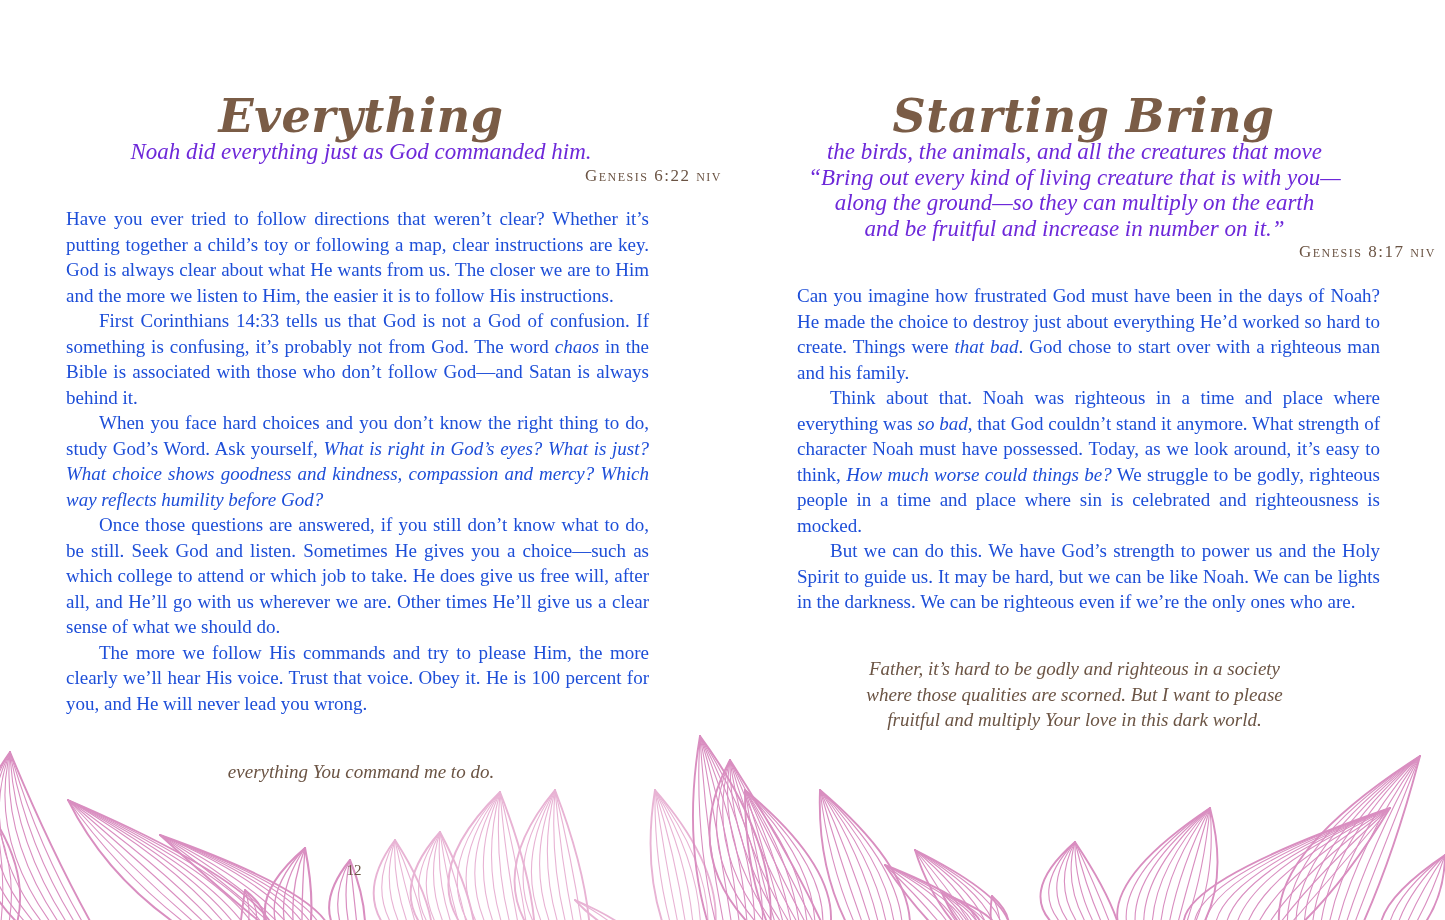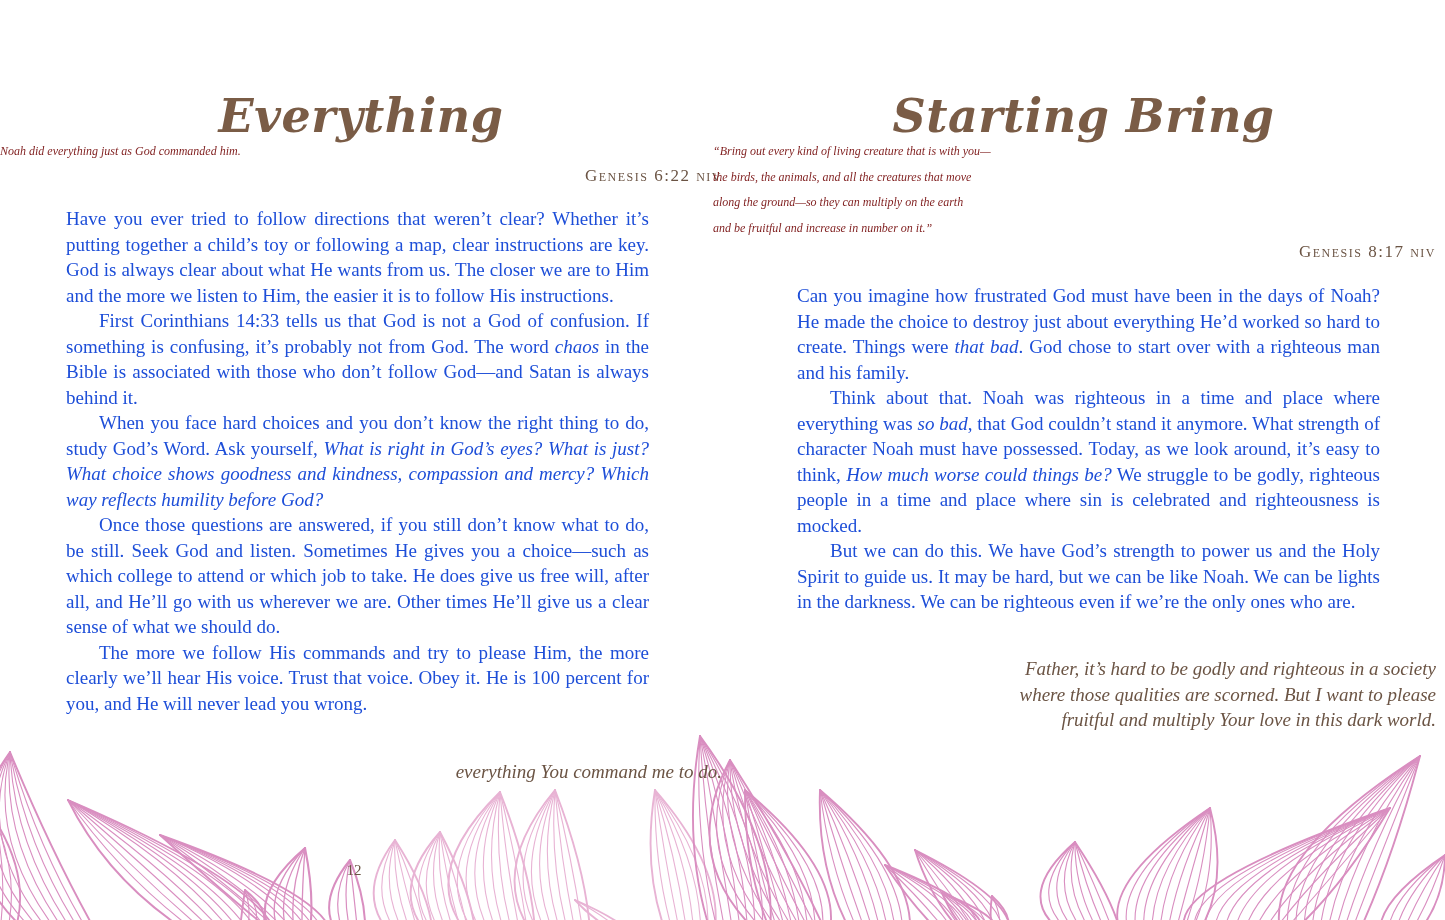--- a/index.html
+++ b/index.html
@@ -11,32 +11,32 @@
   .page.right { left:722px; width:723px; }
 
   .leaves { position:absolute; left:0; bottom:0; width:1445px; height:200px; z-index:0; }
   .leaves path { fill:none; stroke-linecap:round; }
 
   .title { position:absolute; top:58px; left:0; width:100%; text-align:center;
            font-family:"DejaVu Serif", "Liberation Serif", serif; font-style:italic;
            font-size:46px; color:#7a5c46; letter-spacing:0.5px; z-index:1; }
   .left .title { left:0; width:722px; }
 
-  .epigraph { position:absolute; left:0; width:100%; text-align:left; z-index:1;
-              font-style:italic; font-size:12px; line-height:25.5px; color:#7f1d1d; }
+  .epigraph { position:absolute; left:0; width:100%; text-align:center; z-index:1;
+              font-style:italic; font-size:23px; line-height:25.5px; color:#6d28d9; }
   .ref { position:absolute; left:0; width:100%; text-align:right; z-index:1;
          font-variant:small-caps; font-size:17px; letter-spacing:1.5px; color:#6b5444; }
 
   .body { position:absolute; z-index:1; font-size:19px; line-height:25.5px;
           text-align:justify; color:#1d4ed8; }
   .body p { margin:0; }
   .body p.indent { text-indent:33px; }
   .body em { font-style:italic; }
 
-  .prayer { position:absolute; left:0; width:100%; text-align:right; z-index:1;
+  .prayer { position:absolute; left:0; width:100%; text-align:center; z-index:1;
             font-style:italic; font-size:19px; line-height:25.5px; color:#6b5444; }
   .pageno { position:absolute; top:862px; left:0; width:100%; text-align:center;
             font-size:15px; color:#6b5444; z-index:1; }
 </style>
 </head>
 <body>
 
 <div class="spread">
 
   <svg class="leaves" viewBox="0 720 1445 200" preserveAspectRatio="none">
@@ -261,22 +261,22 @@
       </div>
     <div class="prayer" id="left-prayer" style="top:759px;">
         <div>everything You command me to do.</div>
       </div>
     <div class="pageno" style="left:-7px;">12</div>
   </section>
 
   <section class="page right">
     <h1 class="title">Starting Bring</h1>
     <div class="epigraph" id="right-epigraph" style="top:139px; left:-9px;">
+        <div>the birds, the animals, and all the creatures that move</div>
         <div>“Bring out every kind of living creature that is with you—</div>
-        <div>the birds, the animals, and all the creatures that move</div>
         <div>along the ground—so they can multiply on the earth</div>
         <div>and be fruitful and increase in number on it.”</div>
       </div>
     <div class="ref" style="top:242px; left:-9px;">Genesis 8:17 niv</div>
     <div class="body" id="right-body" style="left:75px; top:283px; width:583px;">
         <p><span>Can you imagine how frustrated God must have been in the days of Noah? He made the choice to destroy just about everything He’d worked so hard to create. Things were </span><em>that bad</em><span>. God chose to start over with a righteous man and his family.</span></p>
         <p class="indent"><span>Think about that. Noah was righteous in a time and place where everything was </span><em>so bad</em><span>, that God couldn’t stand it anymore. What strength of character Noah must have possessed. Today, as we look around, it’s easy to think, </span><em>How much worse could things be?</em><span> We struggle to be godly, righteous people in a time and place where sin is celebrated and righ­teousness is mocked.</span></p>
         <p class="indent"><span>But we can do this. We have God’s strength to power us and the Holy Spirit to guide us. It may be hard, but we can be like Noah. We can be lights in the darkness. We can be righteous even if we’re the only ones who are.</span></p>
       </div>
     <div class="prayer" id="right-prayer" style="top:656px; left:-9px;">

